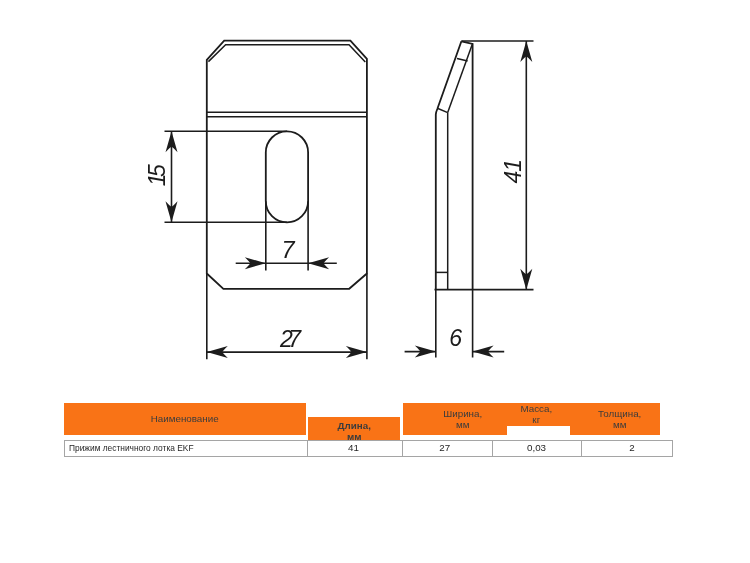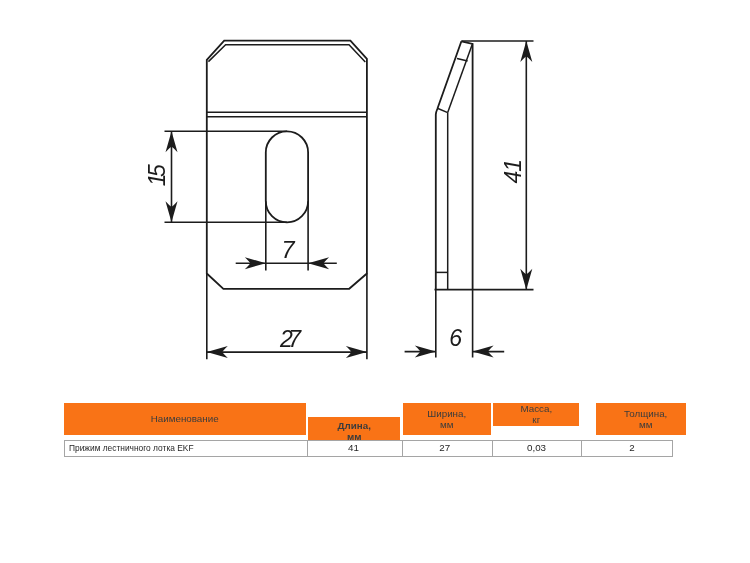--- a/index.html
+++ b/index.html
@@ -94,25 +94,25 @@
 <text x="455.6" y="346.4" text-anchor="middle" textLength="10">6</text>
 </g>
 </svg>
 
 <div class="tbl">
 
 <div class="hcell" style="left:63.8px;top:402.6px;width:241.8px;height:32.8px;">Наименование</div>
 
 <div class="hcell" style="left:308.1px;top:417px;width:92.3px;height:28px;font-weight:bold;">Длина,<br>мм</div>
 
-<div class="hcell" style="left:402.9px;top:402.6px;width:87.7px;height:32.8px;">Ширина,<br>мм</div>
+<div class="hcell" style="left:402.9px;top:402.6px;width:87.7px;height:32.8px;padding-left:16px;">Ширина,<br>мм</div>
 
 <div class="hcell" style="left:493.1px;top:402.6px;width:86.4px;height:23px;">Масса,<br>кг</div>
 
-<div class="hcell" style="left:596px;top:402.6px;width:90.4px;height:32.8px;">
+<div class="hcell" style="left:570px;top:402.6px;width:90.4px;height:32.8px;">
       <span style="position:relative;left:4.5px;">Толщина,<br>мм</span>
     </div>
 
 <div style="position:absolute;left:63.8px;top:439.6px;width:607.5px;height:15.8px;border:1px solid #a5a5a5;background:#fff;"></div>
 
 <div style="position:absolute;left:306.9px;top:439.6px;width:1px;height:17.8px;background:#a5a5a5;"></div>
 
 <div style="position:absolute;left:401.7px;top:439.6px;width:1px;height:17.8px;background:#a5a5a5;"></div>
 
 <div style="position:absolute;left:491.9px;top:439.6px;width:1px;height:17.8px;background:#a5a5a5;"></div>

